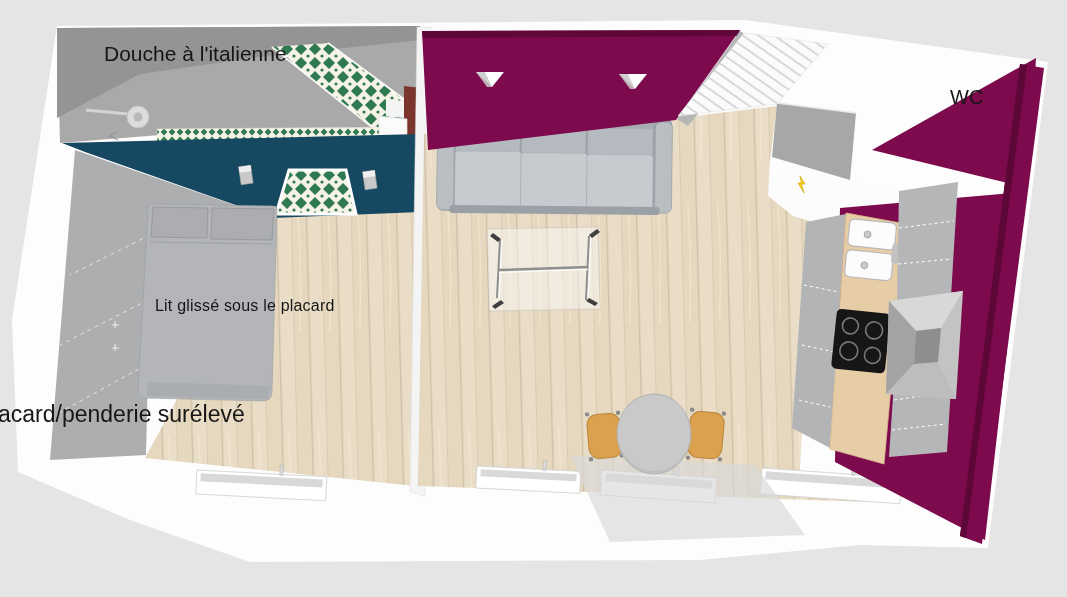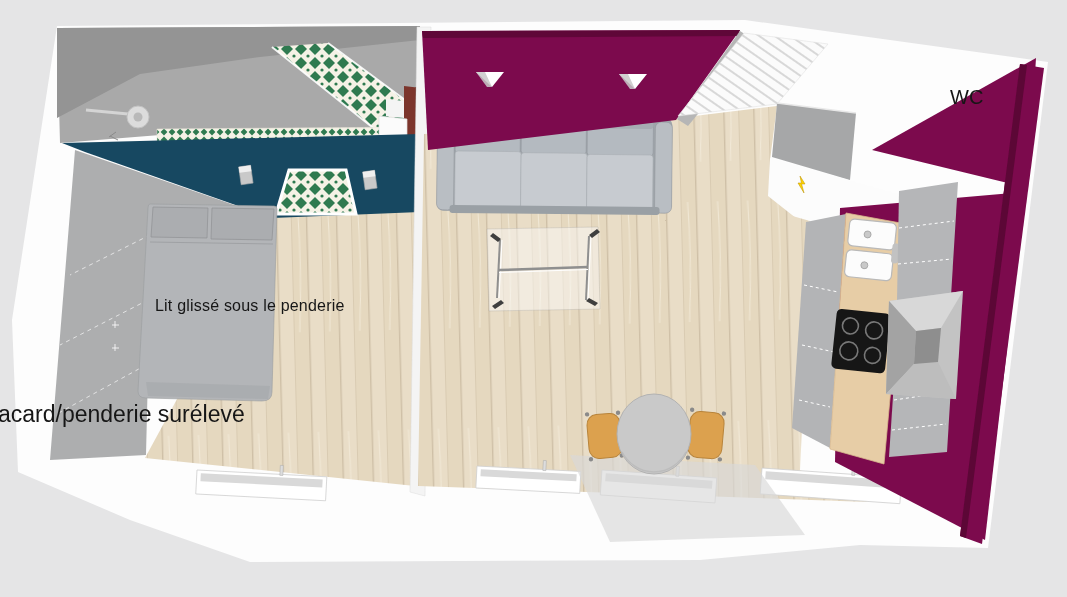--- a/index.html
+++ b/index.html
@@ -228,16 +228,17 @@
     </g>
   </g>
 
   <g>
     <polygon points="872,150 1036,58 1028,188" style="fill:var(--accent-wall,#7c0a4d)"></polygon>
     <polygon points="1020,64 1044,68 982,544 960,536" style="fill:var(--accent-wall,#7c0a4d)"></polygon>
     <polygon points="1020,64 1027,65 966,538 960,536" style="fill:var(--accent-wall-dark,#5c0736)"></polygon>
   </g>
 </svg>
 
+<div class="lbl" style="left:104px;top:42px;font-size:21px;">Douche à l'italienne</div>
 <div class="lbl" style="left:950px;top:86px;font-size:20px;">WC</div>
-<div class="lbl" style="left:155px;top:297px;font-size:16px;letter-spacing:0.2px;">Lit glissé sous le penderie</div>
+<div class="lbl" style="left:155px;top:297px;font-size:16px;letter-spacing:0.2px;">Lit glissé sous le placard</div>
 <div class="lbl" style="left:-2px;top:402px;font-size:23px;">acard/penderie surélevé</div>
 </div>
 
 </body></html>

